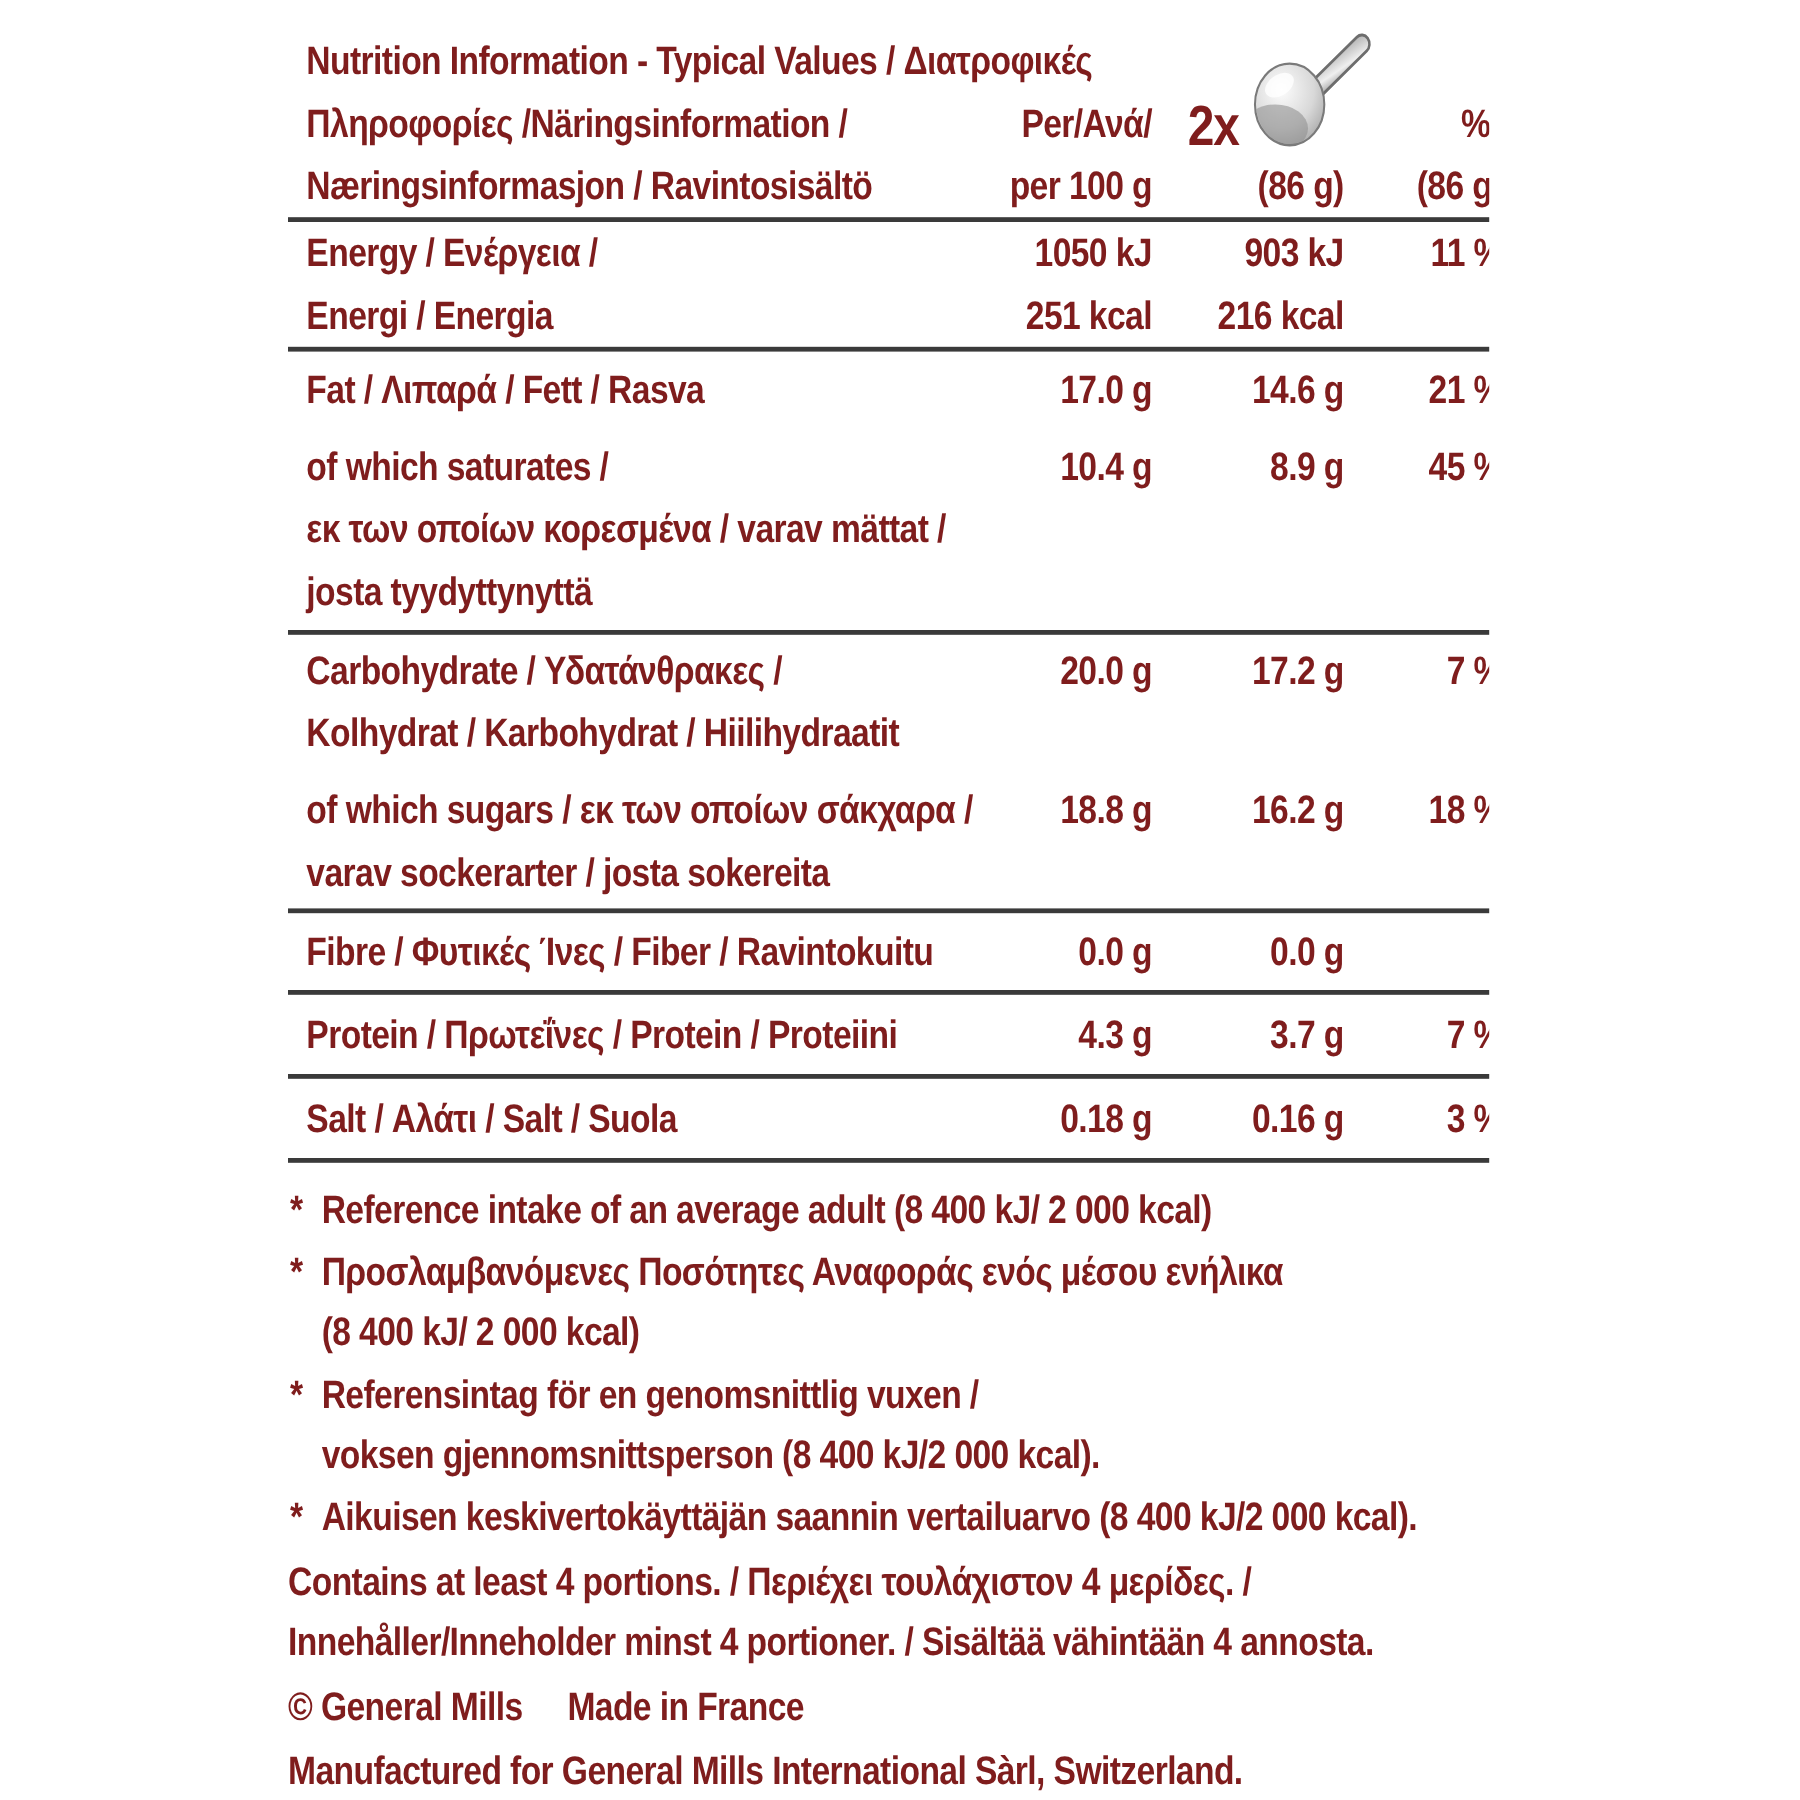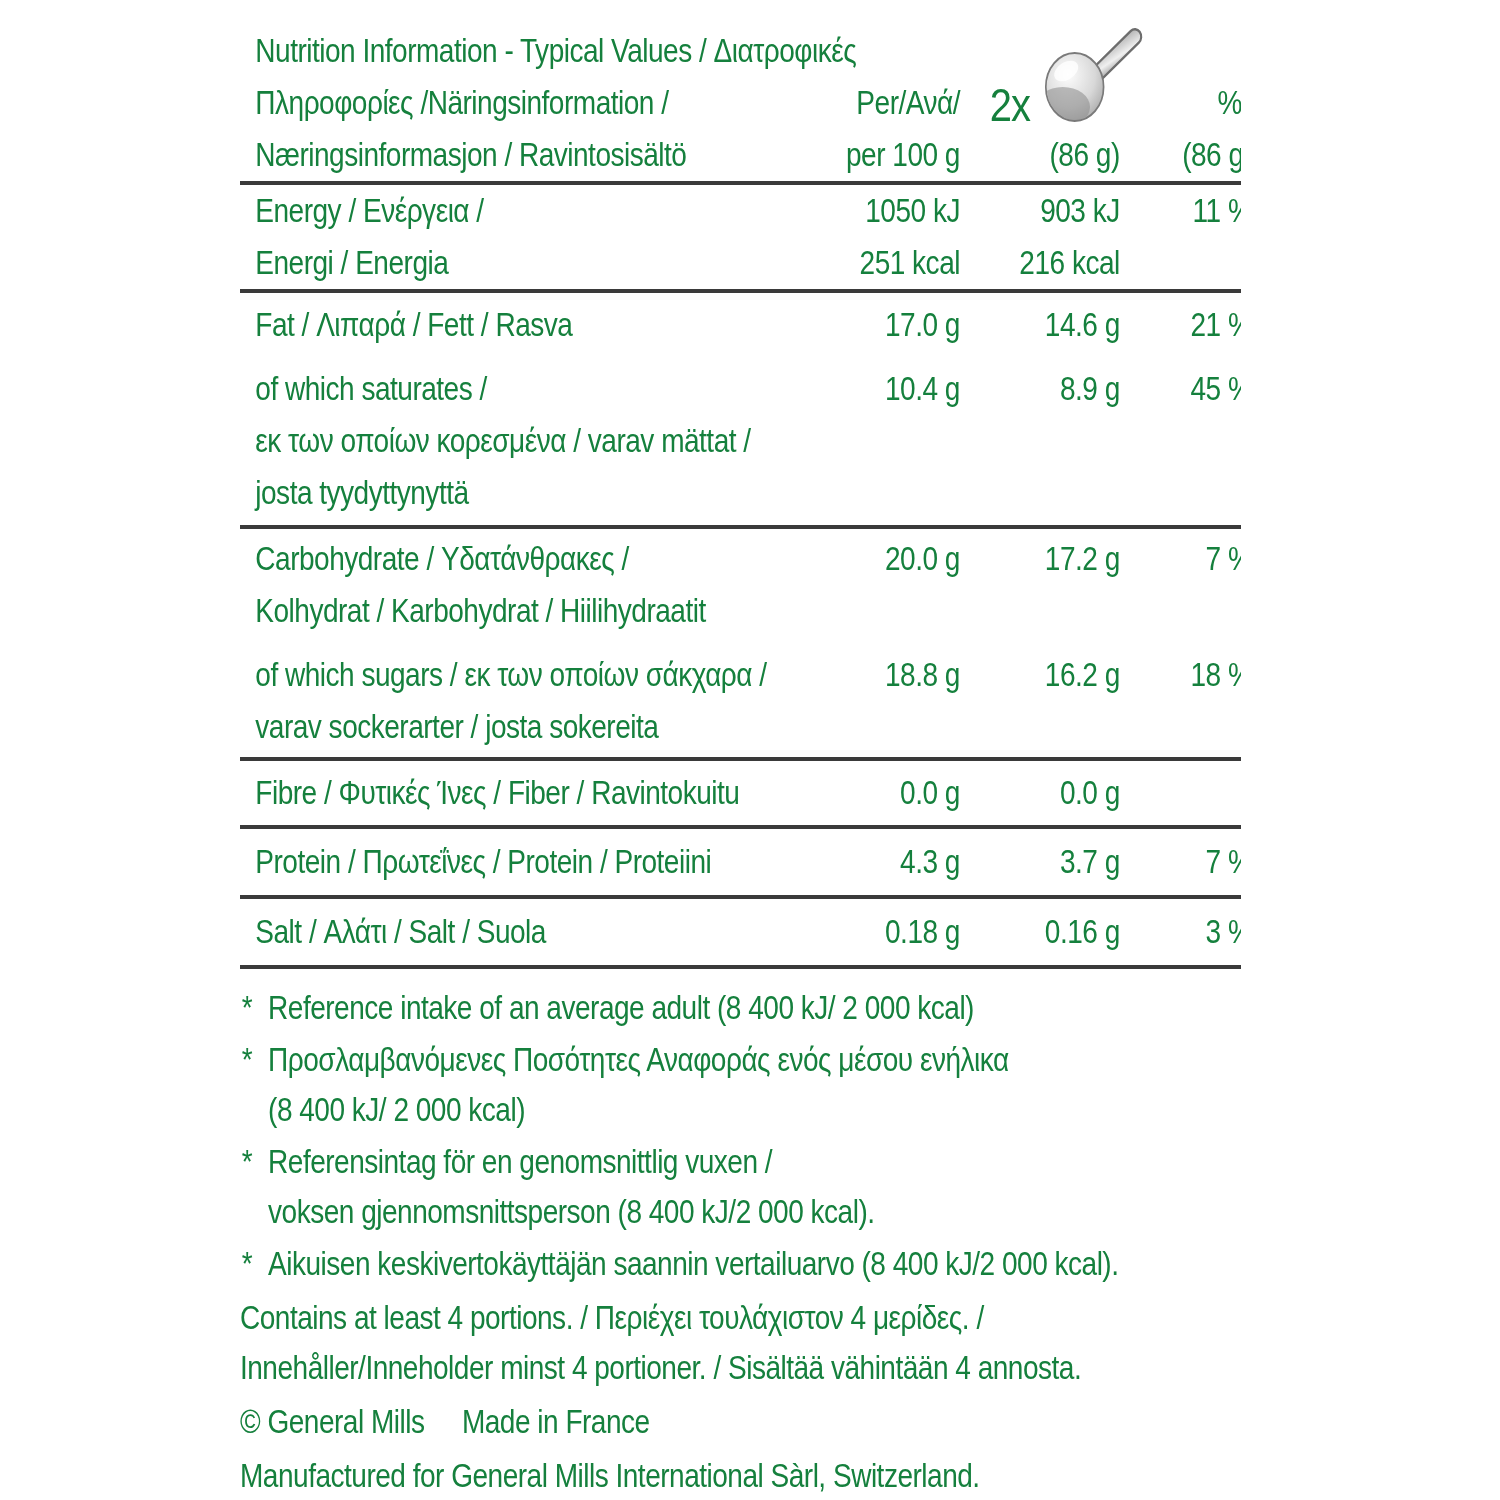--- a/index.html
+++ b/index.html
@@ -3,22 +3,22 @@
 <meta charset="utf-8">
 <style>
   html, body { margin: 0; padding: 0; background: #ffffff; }
   .canvas {
     position: relative;
     width: 1241px;
     height: 1500px;
     background: #ffffff;
     overflow: hidden;
     font-family: "Liberation Sans", sans-serif;
-    font-weight: 400;
-    color: #15803d;
+    font-weight: 700;
+    color: #7f1d1d;
   }
   
   .sheet {
     position: absolute;
     left: 240px;
     top: 25px;
     width: 1191px;
     transform: scaleX(0.85);
     transform-origin: left top;
     font-size: 33px;

